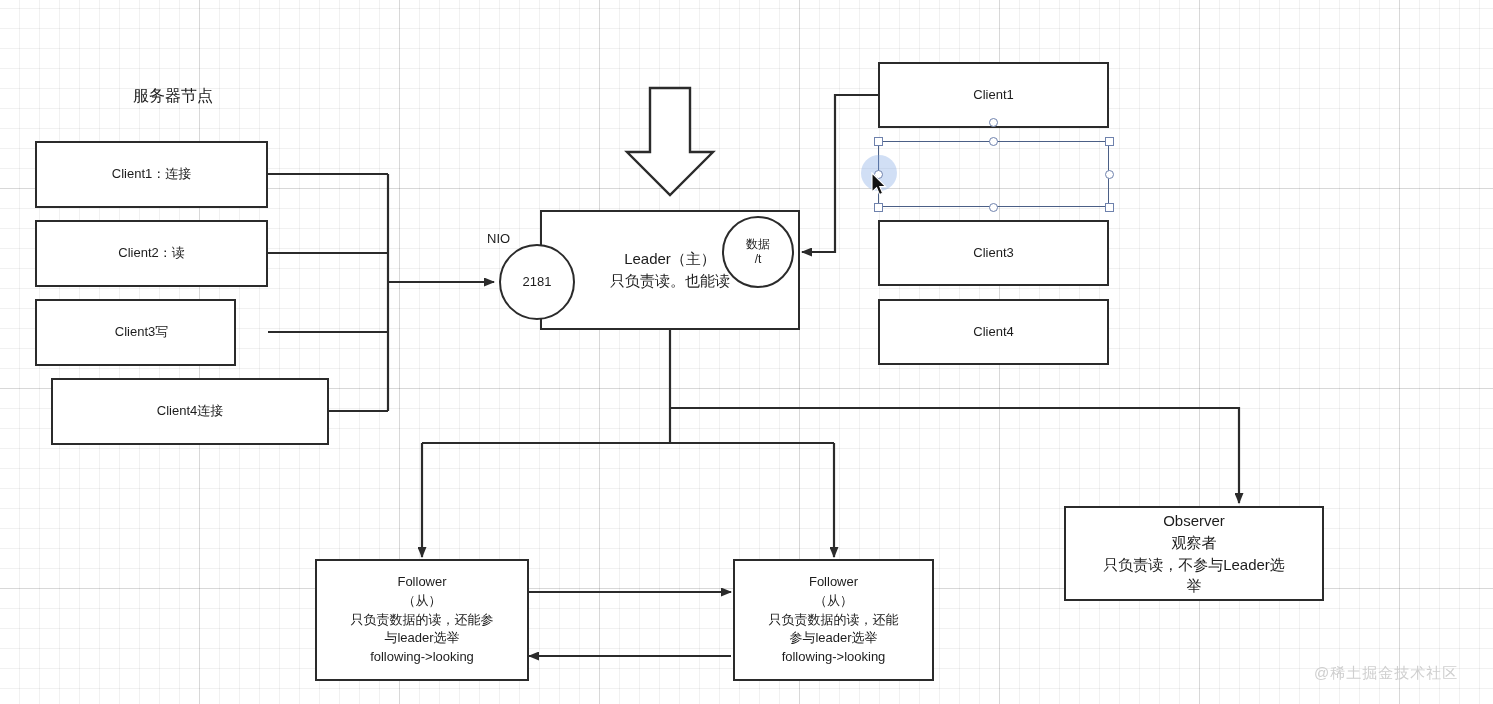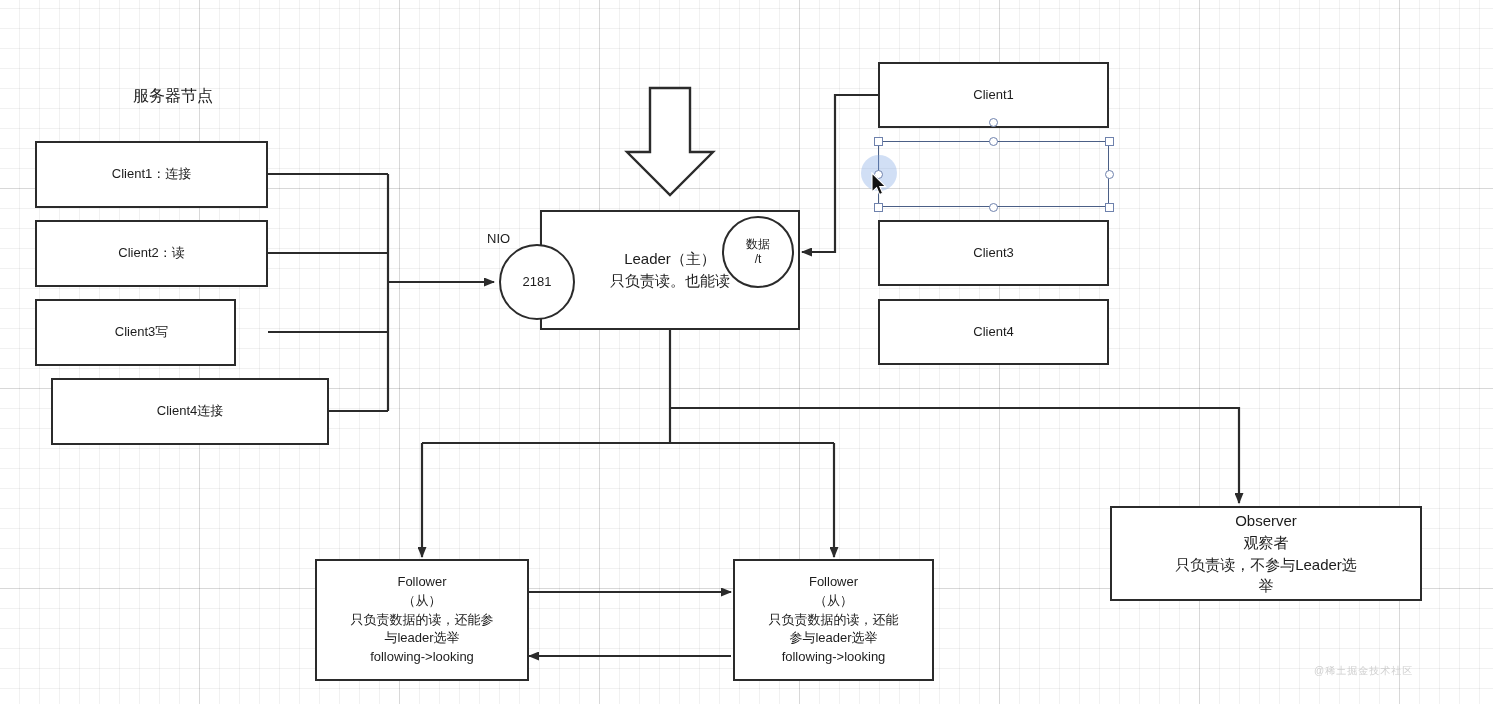--- a/index.html
+++ b/index.html
@@ -32,21 +32,21 @@
     border:2.2px solid #2b2b2b;background:#ffffff;
     display:flex;align-items:center;justify-content:center;
     text-align:center;color:#1c1c1c;line-height:1.25;white-space:pre-line;
     z-index:3;
   }
   .plainlabel{
     position:absolute;color:#1c1c1c;white-space:pre-line;
   }
   svg.wires{position:absolute;left:0;top:0;width:1493px;height:704px;overflow:visible;}
   .wm{
-    position:absolute;color:#cfcfcf;font-size:10px;letter-spacing:1px;
+    position:absolute;color:#cfcfcf;font-size:15px;letter-spacing:1px;
     user-select:none;
   }
   
   .selbox{position:absolute;box-sizing:border-box;border:1.6px solid #4b5f86;z-index:6;}
   .sq{position:absolute;width:9px;height:9px;box-sizing:border-box;
       background:#ffffff;border:1.6px solid #6f82ad;z-index:7;}
   .ci{position:absolute;width:9px;height:9px;box-sizing:border-box;border-radius:50%;
       background:#ffffff;border:1.6px solid #6f82ad;z-index:7;}
   .hot{position:absolute;width:36px;height:36px;border-radius:50%;
        background:rgba(120,160,225,0.34);z-index:6;}
@@ -131,20 +131,20 @@
 （从）
 只负责数据的读，还能参
 与leader选举
 following-&gt;looking</div>
   <div class="node" style="left:733px;top:559px;width:201px;height:122px;font-size:13px;">Follower
 （从）
 只负责数据的读，还能
 参与leader选举
 following-&gt;looking</div>
 
-  <div class="node" style="left:1110px;top:506px;width:312px;height:95px;font-size:15px;">Observer
+  <div class="node" style="left:1064px;top:506px;width:260px;height:95px;font-size:15px;">Observer
 观察者
 只负责读，不参与Leader选
 举</div>
 
   <div class="wm" style="left:1314px;top:664px;">@稀土掘金技术社区</div>
 
 </div>
 
 </body></html>

